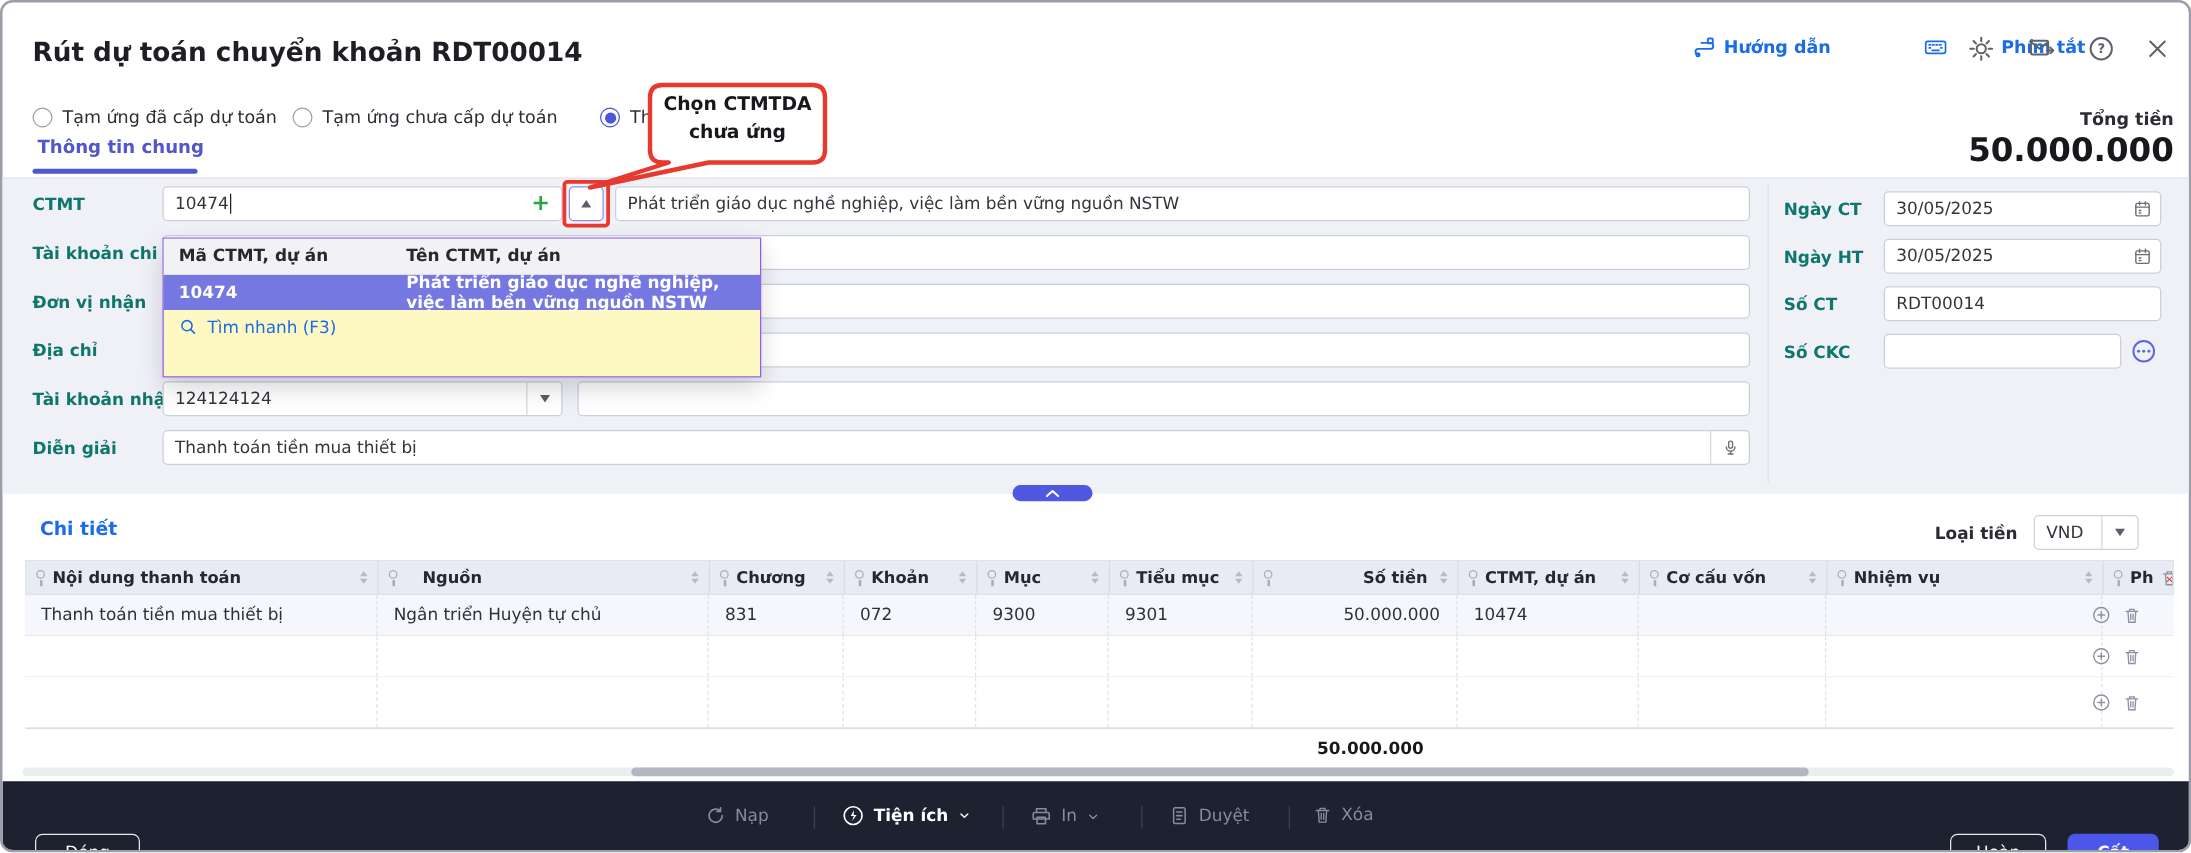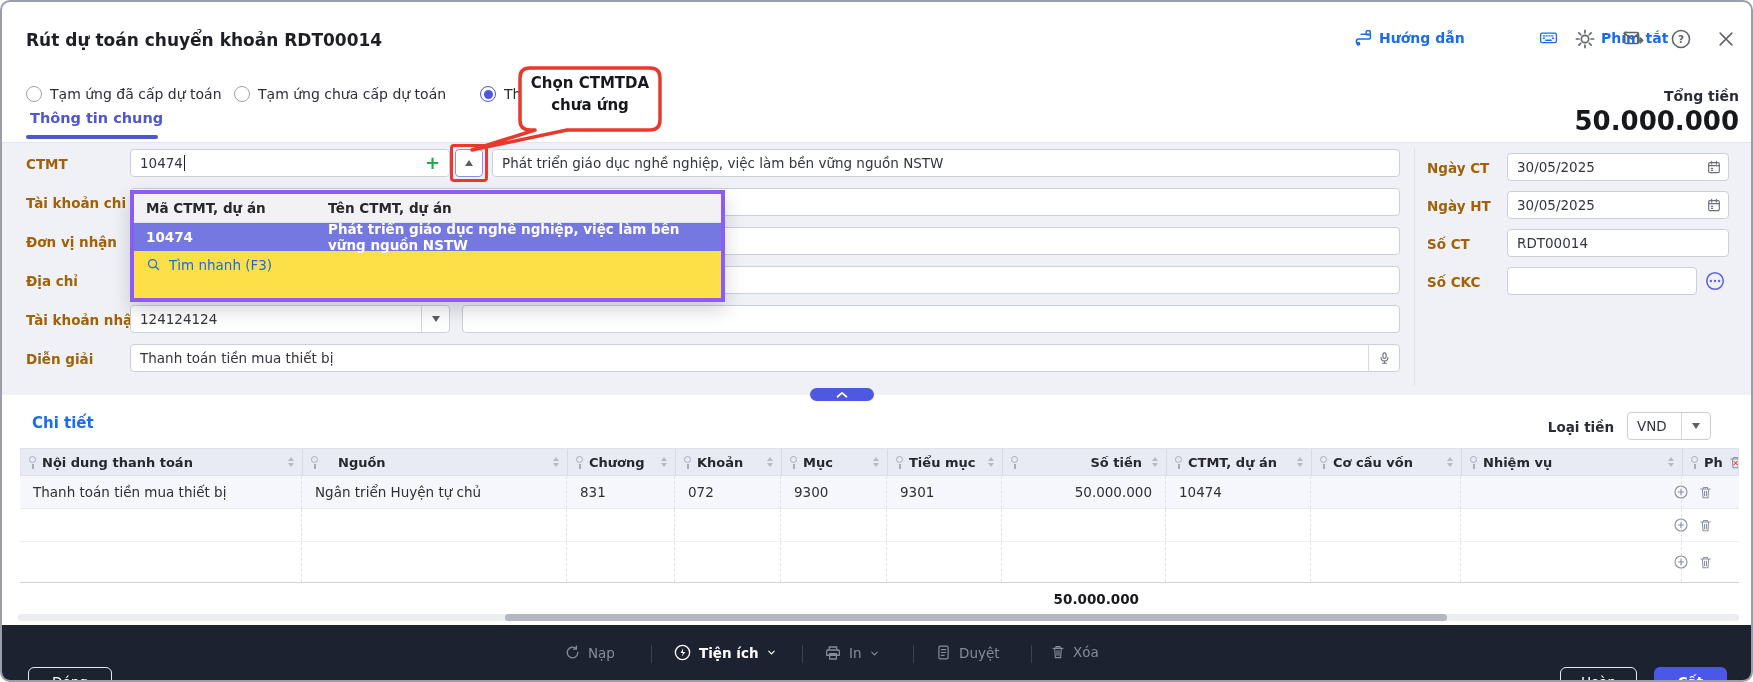--- a/index.html
+++ b/index.html
@@ -1,19 +1,19 @@
 <!DOCTYPE html>
 <html><head>
 <meta charset="utf-8">
 <style>
   html,body{margin:0;padding:0;background:#fff;font-family:"DejaVu Sans","Liberation Sans",sans-serif;}
   .screen{position:relative;width:1753px;height:682px;background:#fff;border:2px solid #999ea8;border-radius:10px;overflow:hidden;box-sizing:border-box;}
   .abs{position:absolute;box-sizing:border-box;}
   .flex{display:flex;align-items:center;}
-  .lbl{font-weight:700;font-size:13.5px;color:#a16207;}
+  .lbl{font-weight:700;font-size:13.5px;color:#0f766e;}
   .inp{position:absolute;background:#fff;border:1px solid #cbcfd9;border-radius:4px;height:28px;display:flex;align-items:center;padding:0 9px;font-size:13.5px;color:#33353c;box-sizing:border-box;}
   .link{color:#1a6ce8;font-size:14px;font-weight:600;display:flex;align-items:center;gap:6px;cursor:pointer;}
   .icon-btn{color:#5f6369;display:flex;align-items:center;justify-content:center;cursor:pointer;}
   .radio{width:16px;height:16px;border:1.5px solid #9aa0ac;border-radius:50%;background:#fff;box-sizing:border-box;}
   .radio.sel{border-color:#4b55e0;position:relative;}
   .radio.sel::after{content:'';position:absolute;inset:2.5px;background:#4b55e0;border-radius:50%;}
   .rlabel{font-size:14px;color:#2c2e34;margin-left:8px;}
   .panel{position:absolute;left:0;top:140px;width:1753px;height:252px;background:#f0f1f6;border-top:1px solid #e3e4ea;}
   .caret{display:inline-block;width:1.5px;height:16px;background:#222;margin-left:1px;}
   .tri-up{width:0;height:0;border-left:4.5px solid transparent;border-right:4.5px solid transparent;border-bottom:6px solid #5a5e6a;}
@@ -32,21 +32,21 @@
   .toolbtn{display:flex;align-items:center;gap:7px;font-size:13.5px;color:#878c99;cursor:pointer;}
   .btn{position:absolute;top:637px;height:30px;border:1px solid #e8e9ee;border-radius:6px;color:#fff;display:flex;align-items:center;justify-content:center;font-size:13.5px;background:transparent;cursor:pointer;box-sizing:border-box;margin-top:28px;}
   .vsep{width:1px;height:18px;background:#3a4150;}
   svg{display:block;}
 </style>
 </head>
 <body>
 
 <div class="screen">
 
-  <div class="abs" style="left:24px;top:28px;font-size:17px;font-weight:800;color:#1d1f24;">Rút dự toán chuyển khoản RDT00014</div>
+  <div class="abs" style="left:24px;top:28px;font-size:21px;font-weight:800;color:#1d1f24;">Rút dự toán chuyển khoản RDT00014</div>
 
   <div class="abs link" style="left:1352px;top:26px;">
     <span>
       <svg width="19" height="19" viewBox="0 0 24 24" fill="none" stroke="#1a6ce8" stroke-width="1.9" stroke-linecap="round" stroke-linejoin="round">
           <path d="M6 20a3 3 0 0 1 0-6h12a3 3 0 0 0 0-6H9"></path>
           <circle cx="5.5" cy="20" r="1.6"></circle>
           <rect x="15.5" y="3.5" width="5" height="5" rx="1"></rect>
         </svg>
     </span>
     <span>Hướng dẫn</span>
@@ -184,21 +184,21 @@
     <span>
       <svg width="22" height="22" viewBox="0 0 24 24" fill="none">
           <circle cx="12" cy="12" r="9" stroke="#5b63e8" stroke-width="1.7"></circle>
           <circle cx="7.5" cy="12" r="1.3" fill="#5b63e8"></circle>
           <circle cx="12" cy="12" r="1.3" fill="#5b63e8"></circle>
           <circle cx="16.5" cy="12" r="1.3" fill="#5b63e8"></circle>
         </svg>
     </span>
   </div>
 
-  <div class="abs" style="left:128px;top:188px;width:595px;height:112px;background:#fde047;border:4px solid #8b5cf6;box-shadow:0 8px 18px rgba(20,24,40,.18);z-index:10;">
+  <div class="abs" style="left:128px;top:188px;width:479px;height:112px;background:#fef9c3;border:1px solid #8b5cf6;box-shadow:0 8px 18px rgba(20,24,40,.18);z-index:10;">
     <div class="flex" style="height:28px;background:#f2f2f5;border-bottom:1px solid #e2e3ea;font-weight:700;color:#26282e;">
       <div class="dd-cell" style="width:182px;">Mã CTMT, dự án</div>
       <div class="dd-cell" style="flex:1;">Tên CTMT, dự án</div>
     </div>
     <div class="flex" style="height:28px;background:#7478e0;color:#fff;font-weight:700;">
       <div class="dd-cell" style="width:182px;">10474</div>
       <div class="dd-cell" style="flex:1;">Phát triển giáo dục nghề nghiệp, việc làm bền vững nguồn NSTW</div>
     </div>
     <div class="flex" style="height:27px;padding:0 12px;gap:8px;">
       <span>

